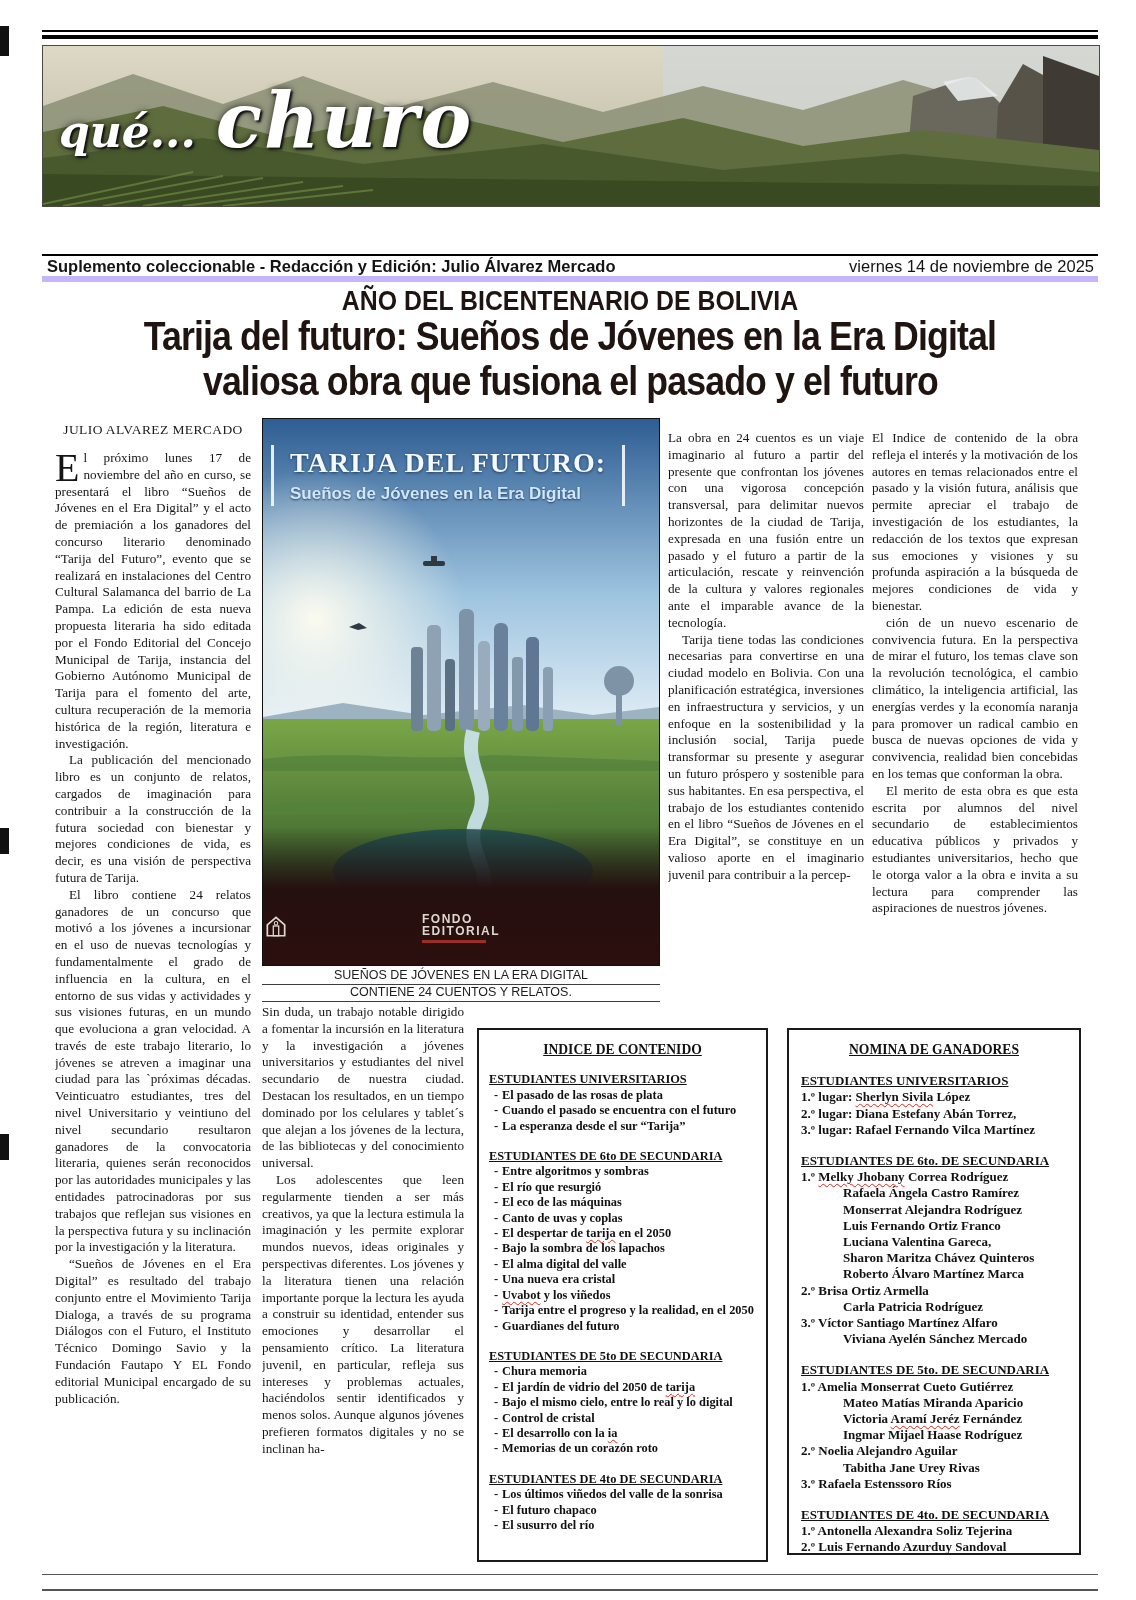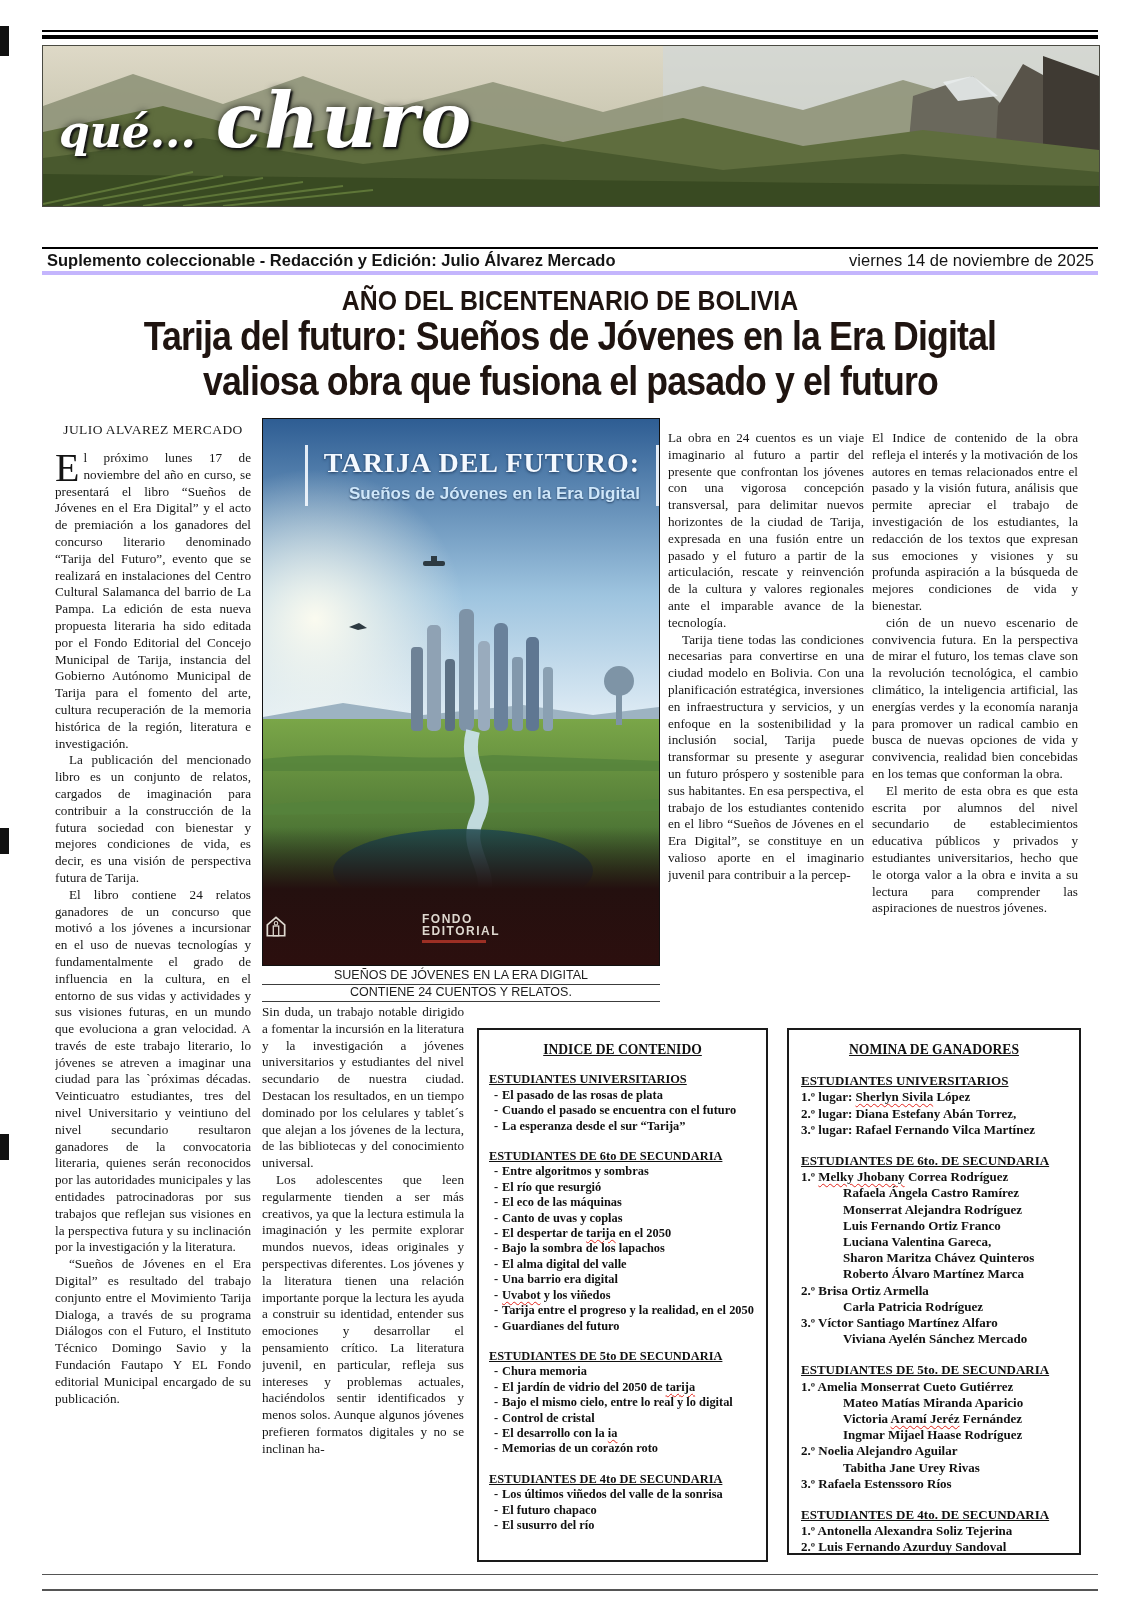--- a/index.html
+++ b/index.html
@@ -23,22 +23,22 @@
   .tagline{position:absolute;left:400px;top:104px;font-family:"DejaVu Serif",serif;font-style:italic;
            font-size:35px;color:#eef0e6;text-shadow:1px 2px 3px #22301e,0 0 5px rgba(0,0,0,.6);white-space:nowrap;}
 
   
   .url-strip{position:absolute;left:42px;top:206px;width:1056px;height:37px;border-bottom:5px solid #000;
              display:flex;align-items:center;}
   .url-text{font-family:"Liberation Sans",sans-serif;font-weight:bold;font-size:22px;color:#000;
             letter-spacing:12px;padding-left:4px;white-space:nowrap;}
 
   
-  .info-bar{position:absolute;left:42px;top:247px;width:1056px;height:28px;border-top:2px solid #000;
-            border-bottom:4px solid #c4b5fd;display:flex;align-items:center;justify-content:space-between;
+  .info-bar{position:absolute;left:42px;top:254px;width:1056px;height:28px;border-top:2px solid #000;
+            border-bottom:6px solid #c4b5fd;display:flex;align-items:center;justify-content:space-between;
             font-family:"Liberation Sans",sans-serif;font-size:16.5px;padding:0;box-sizing:border-box;}
   .info-left{font-weight:bold;padding-left:5px;}
   .info-right{padding-right:4px;}
 
   
   .kicker{position:absolute;left:42px;top:286px;width:1056px;text-align:center;
           font-family:"Liberation Sans",sans-serif;font-weight:bold;font-size:27px;color:#1f1410;
           white-space:nowrap;}
   .kicker>span{display:inline-block;transform:scaleX(.92);transform-origin:center;letter-spacing:0px;}
   .headline{position:absolute;left:42px;top:314px;width:1056px;text-align:center;color:#1f1410;
@@ -56,21 +56,21 @@
   .col-1{left:55px;top:450px;width:196px;height:1116px;}
   .col-2{left:262px;top:1004px;width:202px;height:560px;}
   .col-3{left:668px;top:430px;width:196px;height:574px;}
   .col-4{left:872px;top:430px;width:206px;height:574px;}
   .dropcap{float:left;font-size:40px;line-height:31px;padding:2px 4px 0 0;font-weight:normal;color:#141414;}
 
   
   .cover{position:absolute;left:262px;top:418px;width:398px;height:548px;background:#16222e;overflow:hidden;
          border:1px solid #111;box-sizing:border-box;}
   .cover svg{position:absolute;left:0;top:0;}
-  .cover-title-wrap{position:absolute;left:0;top:26px;width:100%;text-align:right;}
+  .cover-title-wrap{position:absolute;left:0;top:26px;width:100%;text-align:left;padding-left:8px;}
   .cover-title-inner{display:inline-block;border-left:3px solid rgba(245,250,255,.9);
                      border-right:3px solid rgba(245,250,255,.9);padding:2px 16px;}
   .cover-title{font-family:"Liberation Serif",serif;font-weight:bold;font-size:28px;letter-spacing:1px;
                color:#f4f9ff;text-shadow:0 1px 3px rgba(10,30,60,.7);white-space:nowrap;}
   .cover-subtitle{font-family:"Liberation Sans",sans-serif;font-weight:bold;font-size:17px;color:#cfe7fa;
                   margin-top:5px;text-shadow:0 1px 2px rgba(10,30,60,.7);white-space:nowrap;}
   .publisher{position:absolute;left:0;bottom:22px;width:100%;display:flex;align-items:center;
              justify-content:center;gap:7px;}
   .pub-text{display:flex;flex-direction:column;line-height:1.06;}
   .pub-line{font-family:"Liberation Sans",sans-serif;font-weight:bold;font-size:12px;letter-spacing:1.5px;
@@ -302,21 +302,21 @@
         <div class="idx-item">
           <span class="dash">-</span>
           <span class="idx-text">Bajo la sombra de los lapachos</span>
         </div>
         <div class="idx-item">
           <span class="dash">-</span>
           <span class="idx-text">El alma digital del valle</span>
         </div>
         <div class="idx-item">
           <span class="dash">-</span>
-          <span class="idx-text">Una barrio era digital</span>
+          <span class="idx-text">Una nueva era cristal</span>
         </div>
         <div class="idx-item">
           <span class="dash">-</span>
           <span class="idx-text"><span class="sic">Uvabot</span> y los viñedos</span>
         </div>
         <div class="idx-item">
           <span class="dash">-</span>
           <span class="idx-text">Tarija entre el progreso y la realidad, en el 2050</span>
         </div>
         <div class="idx-item">

